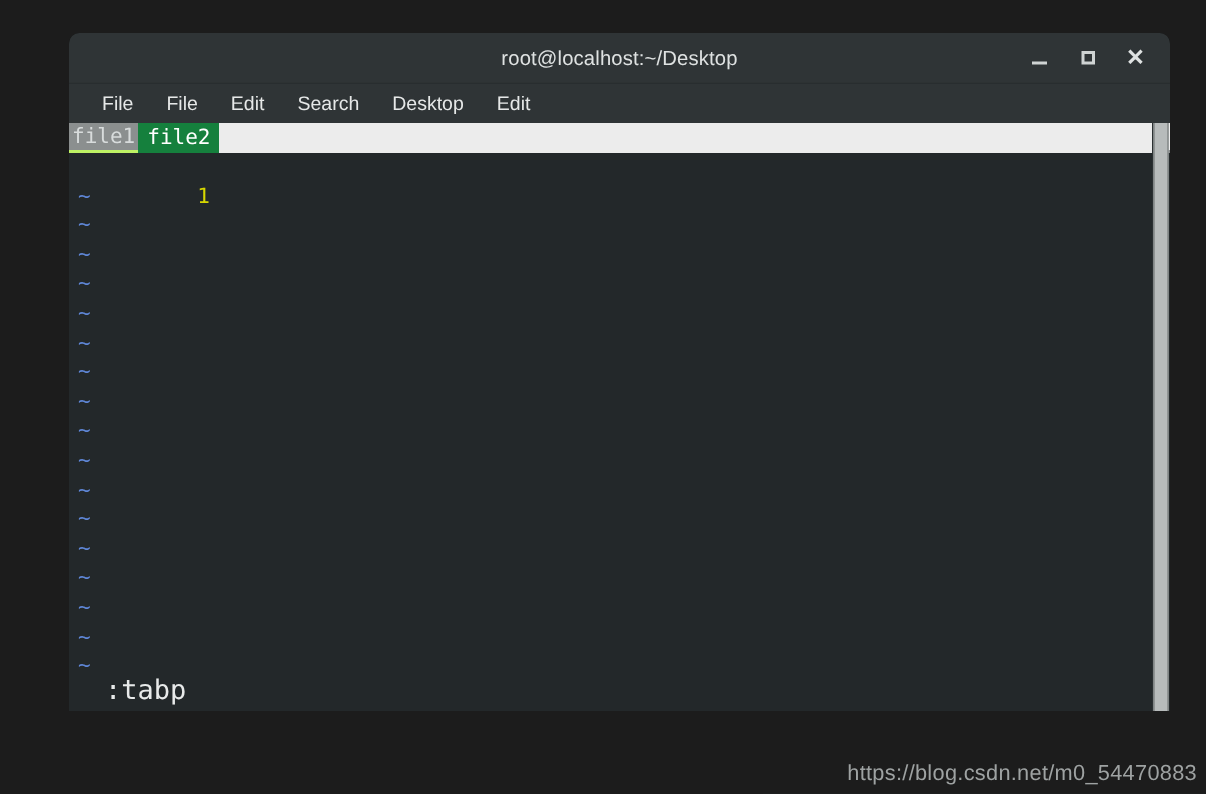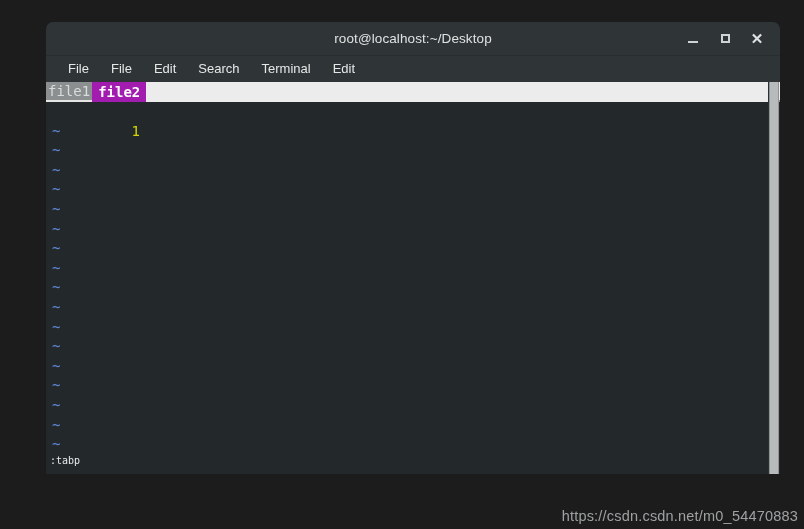--- a/index.html
+++ b/index.html
@@ -129,27 +129,27 @@
     display: flex;
     align-items: center;
     font-size: 14px;
     white-space: pre;
     line-height: 20px;
     font-family: "DejaVu Sans Mono", monospace;
   }
   .vim-tab.inactive {
     background: #8b8f8f;
     color: #d8dcdc;
-    border-bottom: 2px solid #e5e5e5;
+    border-bottom: 2px solid #bef264;
     padding: 0 2px;
   }
   .vim-tab.active {
-    background: #a21caf;
+    background: #15803d;
     color: #ffffff;
-    font-weight: bold;
+    font-weight: normal;
     padding: 0 6px;
   }
   #tabline-fill {
     flex: 1;
     background: #ececec;
     display: flex;
     align-items: center;
     justify-content: flex-end;
   }
   #tab-close-x {
@@ -194,23 +194,24 @@
     right: 0;
     bottom: 0;
     height: 28px;
     display: flex;
     align-items: center;
     padding-left: 4px;
     background: #23282a;
   }
   #vim-cmd {
     color: #e8eaea;
-    font-size: 10px;
+    font-size: 18px;
     font-family: "DejaVu Sans Mono", monospace;
     white-space: pre;
+    margin-left: 20px;
   }
 
   
   #vim-scrollbar {
     position: absolute;
     right: 1px;
     top: 0;
     width: 11px;
     bottom: 0;
     background: #2b3032;
@@ -256,21 +257,21 @@
         <span class="glyph-close">✕</span>
       </div>
     </div>
   </div>
 
   <div id="menu-bar">
     <div class="menu-item">File</div>
     <div class="menu-item">File</div>
     <div class="menu-item">Edit</div>
     <div class="menu-item">Search</div>
-    <div class="menu-item">Terminal</div>
+    <div class="menu-item">Desktop</div>
     <div class="menu-item">Edit</div>
   </div>
 
   <div id="vim-area">
 
     <div id="vim-tabline">
       <div class="vim-tab inactive">file1</div>
       <div class="vim-tab active">file2</div>
       <div id="tabline-fill">
         <span id="tab-close-x">X</span>
@@ -309,13 +310,13 @@
       <span id="vim-cmd">:tabp</span>
     </div>
 
     <div id="vim-scrollbar">
       <div id="vim-scrollbar-thumb"></div>
     </div>
 
   </div>
 </div>
 
-<div id="watermark">https://csdn.csdn.net/m0_54470883</div>
+<div id="watermark">https://blog.csdn.net/m0_54470883</div>
 
 </body></html>

